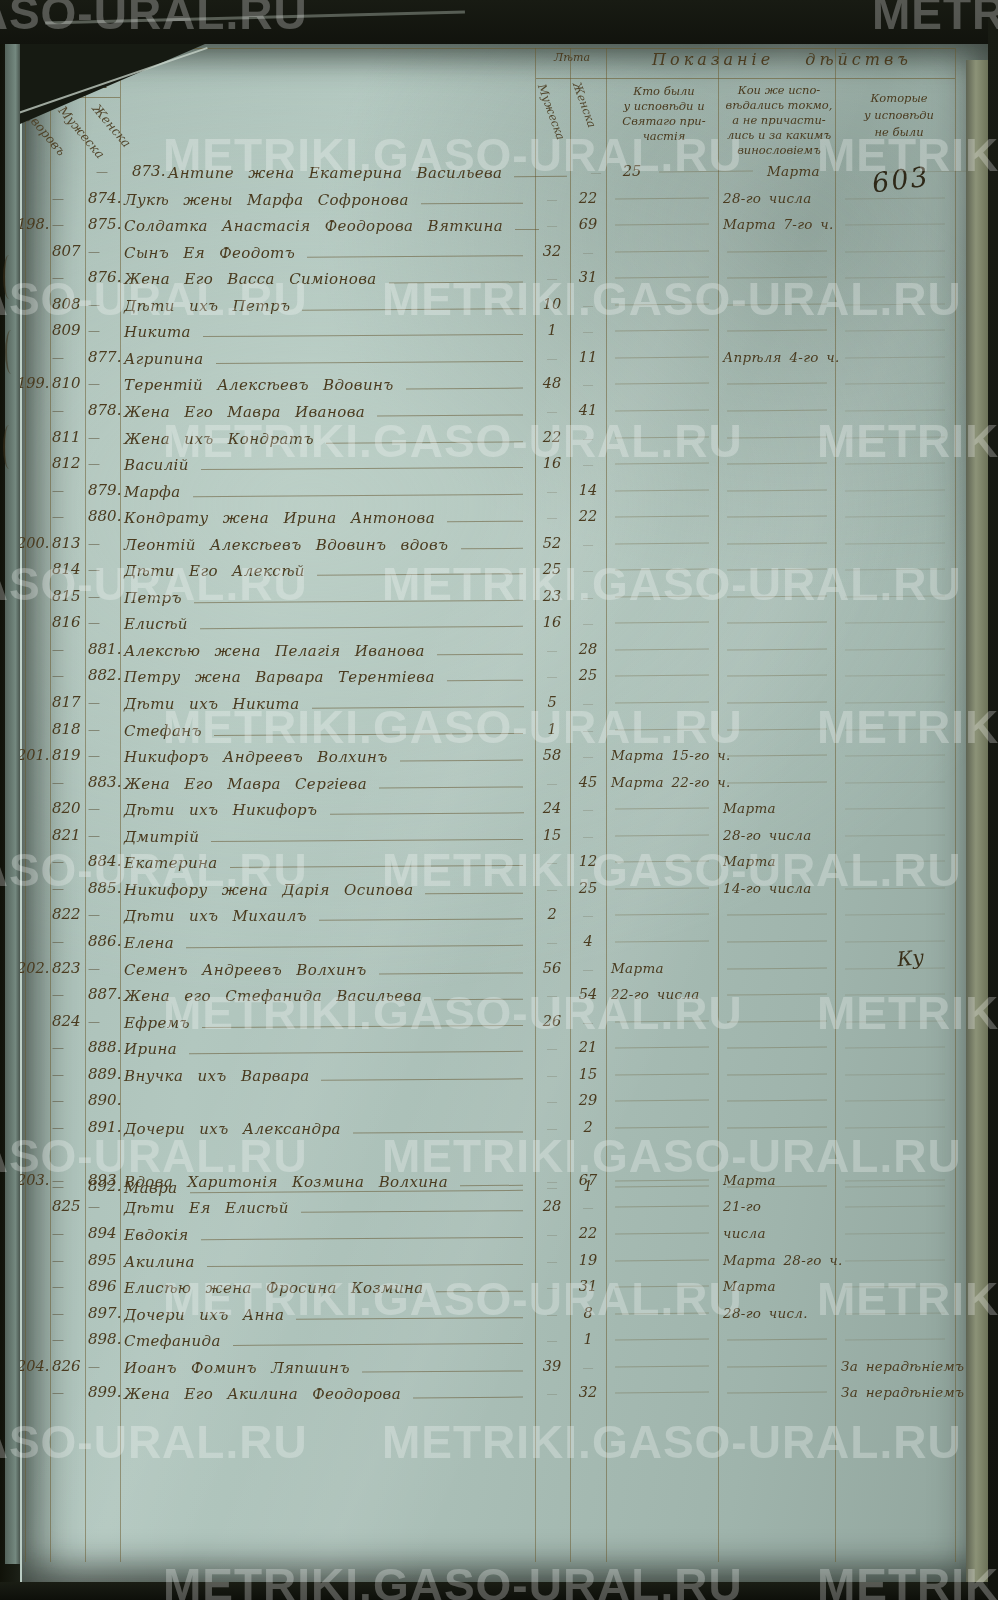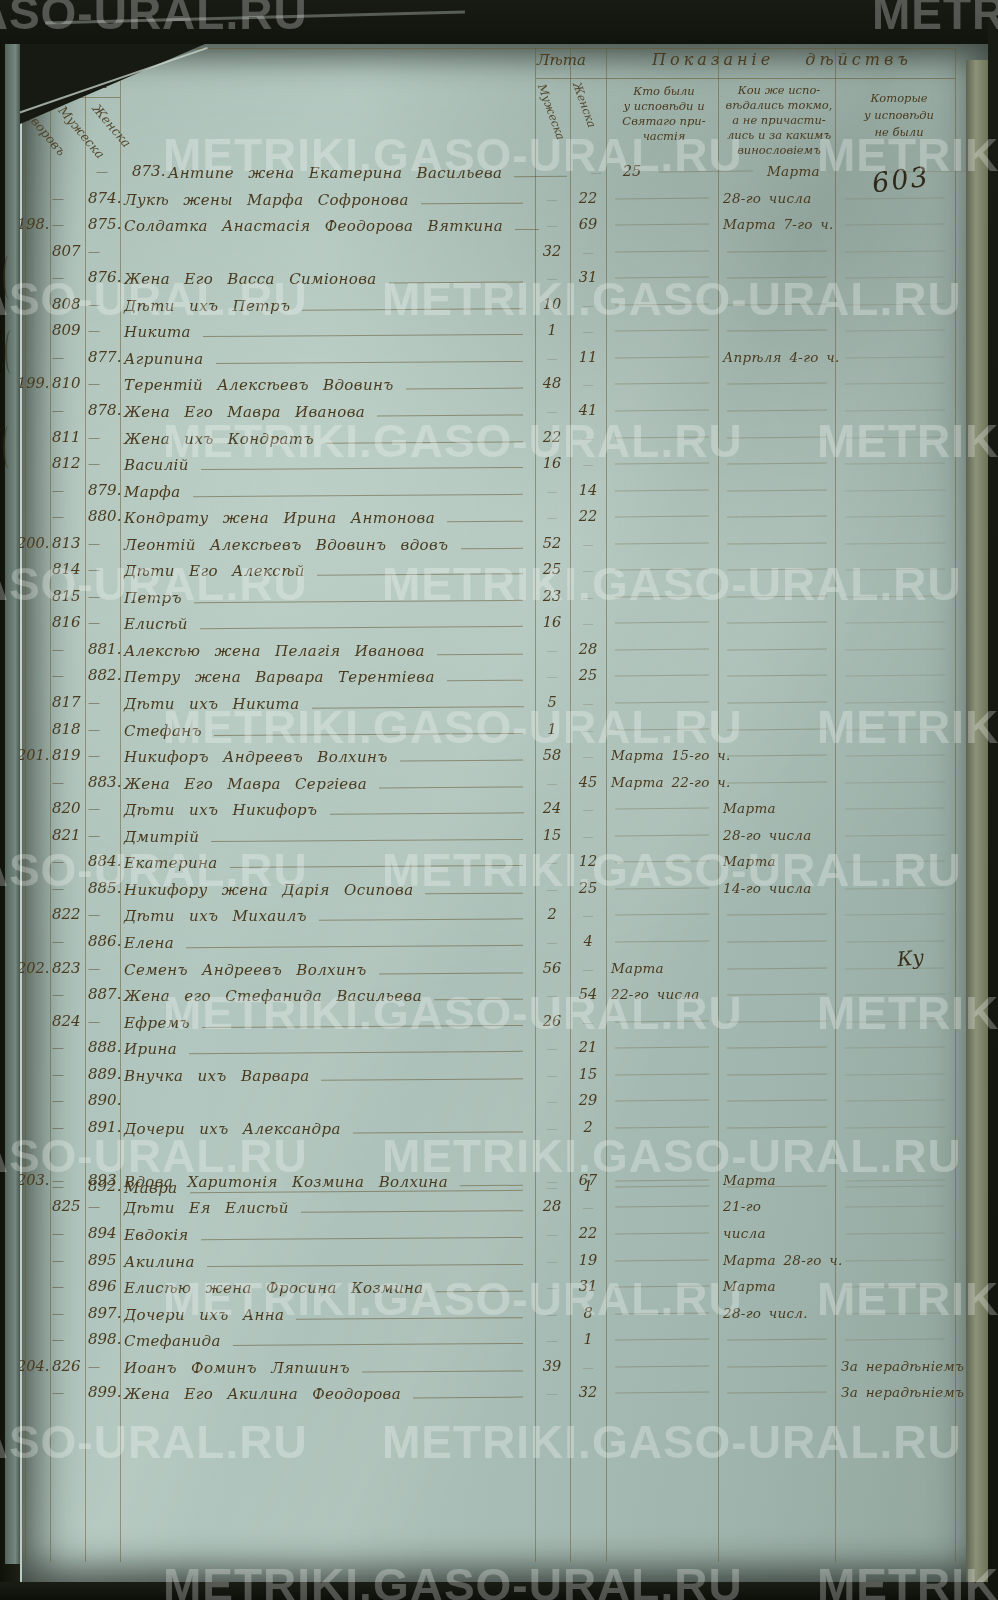--- a/index.html
+++ b/index.html
@@ -35,21 +35,21 @@
     opacity:.55;transform:rotate(-1.5deg);z-index:7;}
   .edge-strip{position:absolute;left:966px;top:60px;width:22px;height:1522px;z-index:6;
     background:linear-gradient(90deg,#5c6150,#8e9478 45%,#6f7459);opacity:.95;}
   
   .vl{position:absolute;top:48px;height:1514px;width:1px;background:rgba(104,86,40,.5);z-index:2;}
   .hl{position:absolute;height:1px;background:rgba(104,86,40,.55);z-index:2;}
   
   .hand{color:#4a3b1f;font-style:italic;}
   .t-chislo{position:absolute;left:25px;top:52px;width:96px;text-align:center;font-size:15px;z-index:3;}
   .t-ludey{position:absolute;left:46px;top:75px;width:76px;text-align:center;font-size:14px;z-index:3;}
-  .t-leta{position:absolute;left:537px;top:51px;width:70px;text-align:left;font-size:15px;z-index:3;}
+  .t-leta{position:absolute;left:537px;top:51px;width:70px;text-align:center;font-size:11px;z-index:3;}
   .t-pokaz{position:absolute;left:608px;top:50px;width:348px;text-align:center;font-size:16px;
     letter-spacing:4px;word-spacing:22px;z-index:3;}
   .hdr-col{position:absolute;font-size:11.5px;line-height:15px;font-style:italic;color:#4a3b1f;z-index:3;text-align:center;}
   .hdr-a{left:612px;top:84px;width:104px;}
   .hdr-b{left:724px;top:83px;width:110px;}
   .hdr-c{left:845px;top:90px;width:108px;line-height:17px;}
   .rot{position:absolute;font-size:12.5px;font-style:italic;color:#4a3b1f;white-space:nowrap;
     transform-origin:0 0;z-index:3;opacity:.9;}
   .count-rot .i0{left:33px;top:106px;transform:rotate(50deg);}
   .count-rot .i1{left:67px;top:103px;transform:rotate(50deg);}
@@ -192,20 +192,24 @@
         <span class="cell cam hand"></span>
         <span class="cell caf hand">69</span>
         <span class="cell note na hand"></span>
         <span class="cell note nb hand">Марта 7-го ч.</span>
         <span class="cell note nc hand"></span>
       </div>
       <div class="row i3" style="top: 237.65px;">
         <span class="cell ch hand"></span>
         <span class="cell cm hand">807</span>
         <span class="cell cf hand"></span>
+        <span class="cell cname hand">
+          <b>Сынъ Ея Феодотъ</b>
+          <i class="fill"></i>
+        </span>
         <span class="cell cam hand">32</span>
         <span class="cell caf hand"></span>
         <span class="cell note na hand"></span>
         <span class="cell note nb hand"></span>
         <span class="cell note nc hand"></span>
       </div>
       <div class="row i4" style="top: 264.2px;">
         <span class="cell ch hand"></span>
         <span class="cell cm hand"></span>
         <span class="cell cf hand">876.</span>

